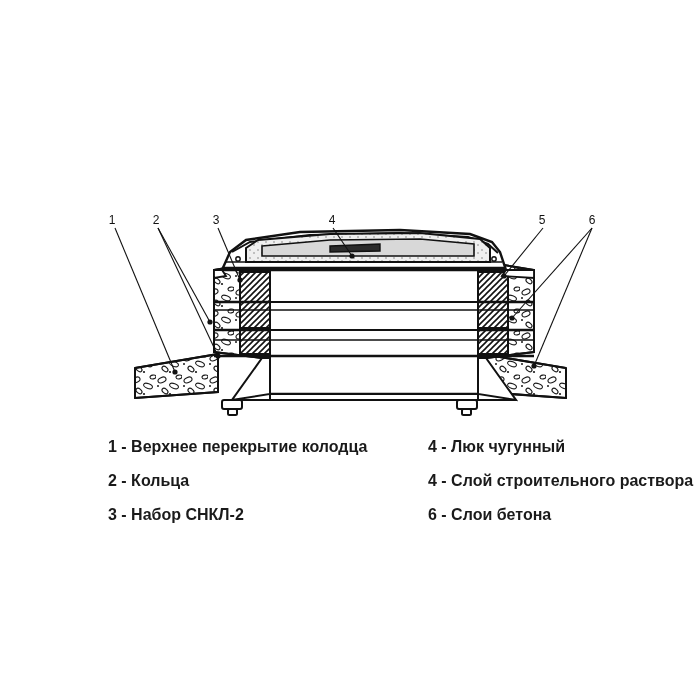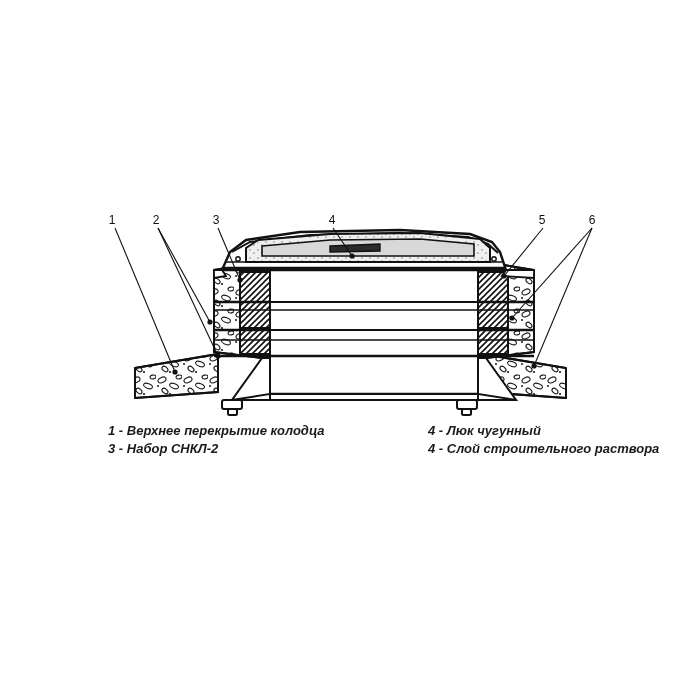--- a/index.html
+++ b/index.html
@@ -37,26 +37,26 @@
     height: 56px;
   }
   .legend-col {
     position: absolute;
     top: 0;
   }
   .legend-col.left { left: 0; }
   .legend-col.right { left: 320px; }
   .legend-item {
     font-family: "Liberation Sans", sans-serif;
-    font-size: 13px;
-    font-style: italic;
+    font-size: 16px;
     font-weight: bold;
     color: #1a1a1a;
     line-height: 18px;
     white-space: nowrap;
+    margin-top: 16px;
   }
 </style>
 </head>
 <body>
 
 <div id="stage">
 
   <svg id="drawing" viewBox="0 0 700 700">
     <defs>
 
@@ -223,21 +223,23 @@
         <text x="542" y="224" text-anchor="middle">5</text>
         <text x="592" y="224" text-anchor="middle">6</text>
       </g>
 
     </g>
   </svg>
 
   <div class="legend">
     <div class="legend-col left">
       <div class="legend-item">1 - Верхнее перекрытие колодца</div>
+      <div class="legend-item">2 - Кольца</div>
       <div class="legend-item">3 - Набор СНКЛ-2</div>
     </div>
     <div class="legend-col right">
       <div class="legend-item">4 - Люк чугунный</div>
       <div class="legend-item">4 - Слой строительного раствора</div>
+      <div class="legend-item">6 - Слои бетона</div>
     </div>
   </div>
 
 </div>
 
 </body></html>

